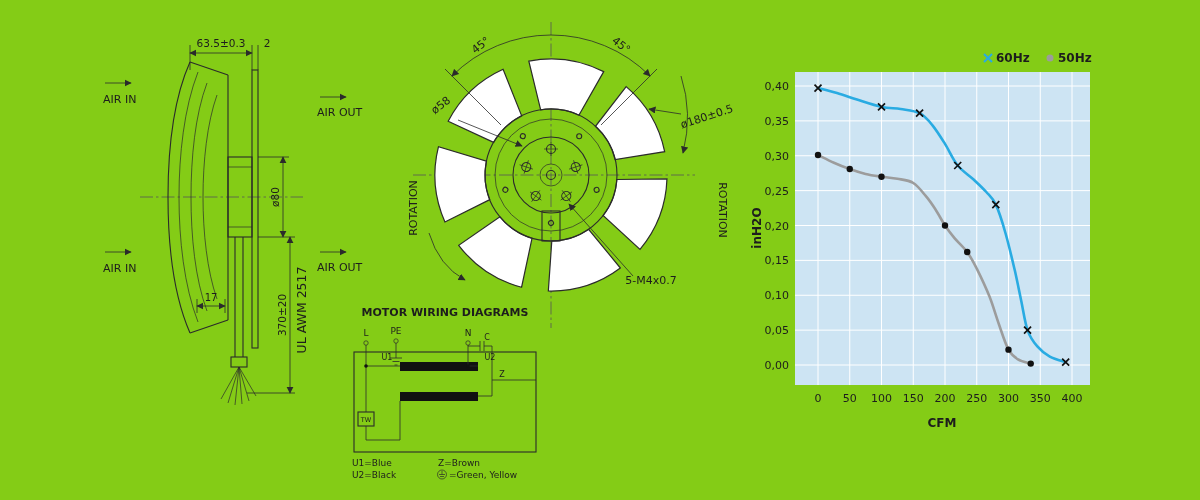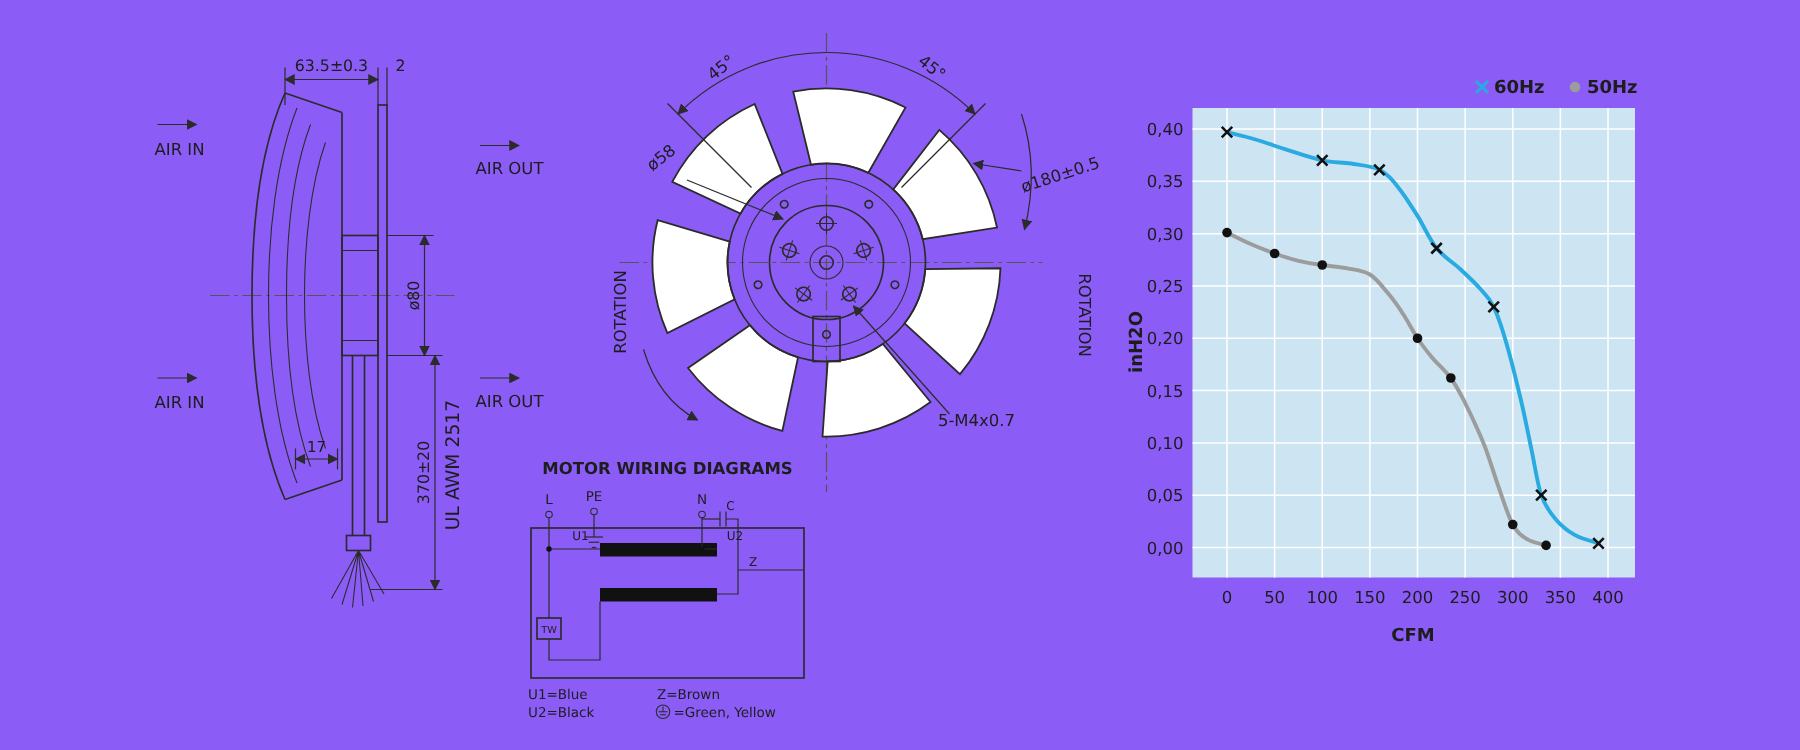--- a/index.html
+++ b/index.html
@@ -1,16 +1,16 @@
 <!DOCTYPE html>
 <html><head>
 <meta charset="utf-8">
 <style>
   html,body{margin:0;padding:0;background:#fff;}
-  #page{position:relative;width:1200px;height:500px;background:#8b5cf6;overflow:hidden;
+  #page{position:relative;width:1200px;height:500px;background:#84cc16;overflow:hidden;
         font-family:"DejaVu Sans", "Liberation Sans", sans-serif;color:#2b2b2b;}
   svg{position:absolute;overflow:visible;}
   .dwg{stroke:#2b2b2b;fill:none;stroke-width:1.1;}
   .thin{stroke:#2b2b2b;fill:none;stroke-width:0.7;}
   .cl{stroke:#555;fill:none;stroke-width:0.8;stroke-dasharray:13 3 2.5 3;}
   .dim{stroke:#2b2b2b;fill:none;stroke-width:0.8;}
   text{fill:#1d1d1d;}
 </style>
 </head>
 <body>

